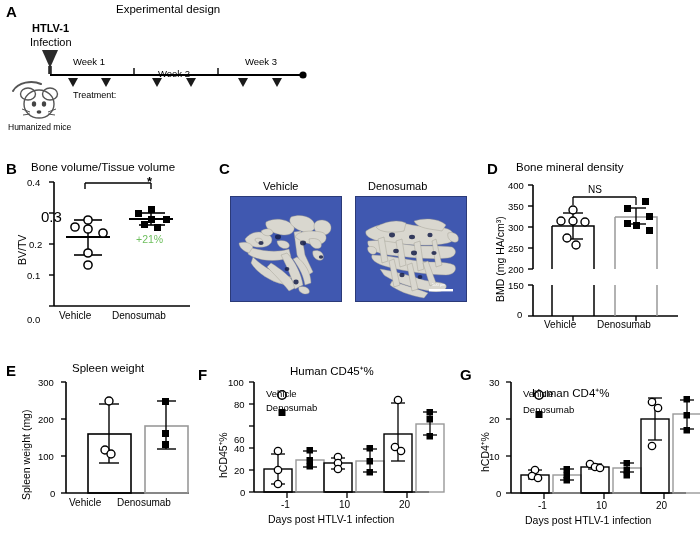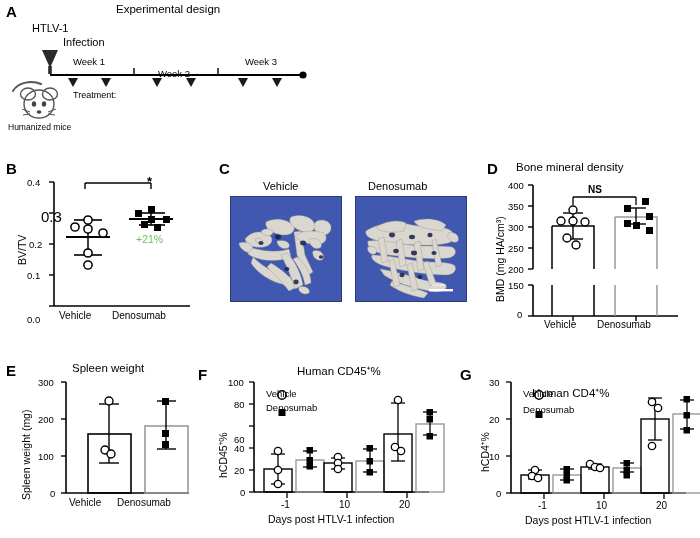--- a/index.html
+++ b/index.html
@@ -32,22 +32,22 @@
   }
 </style>
 </head>
 <body>
 
 <div class="fig">
 
 <div class="panel-letter" style="left:6px;top:3px;">A</div>
 <div class="ptitle" style="left:116px;top:3px;">Experimental design</div>
 
-<div class="txt11" style="left:32px;top:22px;">HTLV-1</div>
-<div class="txt11" style="left:30px;top:36px;margin-left:33px;">Infection</div>
+<div class="txt11" style="left:32px;top:22px;font-weight:bold;">HTLV-1</div>
+<div class="txt11" style="left:30px;top:36px;">Infection</div>
 
 <svg style="position:absolute;left:0px;top:46px;" width="330" height="50">
 
   <g>
     <polygon points="42,4 58,4 50,22" fill="#2b2b2b"></polygon>
     <rect x="48.2" y="20" width="3.6" height="8" fill="#2b2b2b"></rect>
   </g>
 
   <line x1="50" y1="29" x2="303" y2="29" stroke="#000" stroke-width="1.8"></line>
   <circle cx="303" cy="29" r="3.6" fill="#000"></circle>
@@ -78,20 +78,21 @@
   <ellipse cx="34" cy="26" rx="2.2" ry="2.8" fill="#444"></ellipse>
   <ellipse cx="29" cy="34" rx="2.4" ry="1.8" fill="#444"></ellipse>
   <line x1="20" y1="34" x2="12" y2="31" stroke="#555" stroke-width="1"></line>
   <line x1="20" y1="36" x2="13" y2="37" stroke="#555" stroke-width="1"></line>
   <line x1="38" y1="34" x2="46" y2="31" stroke="#555" stroke-width="1"></line>
   <line x1="38" y1="36" x2="45" y2="37" stroke="#555" stroke-width="1"></line>
 </svg>
 <div class="txt" style="left:8px;top:122px;font-size:8.5px;">Humanized mice</div>
 
 <div class="panel-letter" style="left:6px;top:160px;">B</div>
+<div class="ptitle" style="left:31px;top:161px;">Bone volume/Tissue volume</div>
 <div class="vtxt" style="left:16px;top:265px;">BV/TV</div>
 
 <div class="txt" style="left:27px;top:177px;font-size:9.5px;">0.4</div>
 <div class="txt" style="left:41px;top:208px;font-size:15px;">0.3</div>
 <div class="txt" style="left:29px;top:239px;font-size:9.5px;">0.2</div>
 <div class="txt" style="left:27px;top:270px;font-size:9.5px;">0.1</div>
 <div class="txt" style="left:27px;top:301px;font-size:9.5px;margin-top:13px;">0.0</div>
 
 <svg style="position:absolute;left:50px;top:175px;" width="150" height="140">
 
@@ -272,21 +273,21 @@
     <line x1="98" y1="46" x2="118" y2="46" stroke="#000" stroke-width="1.4"></line>
     <rect x="114" y="20" width="7" height="7" fill="#000"></rect>
     <rect x="96" y="27" width="7" height="7" fill="#000"></rect>
     <rect x="118" y="35" width="7" height="7" fill="#000"></rect>
     <rect x="96" y="42" width="7" height="7" fill="#000"></rect>
     <rect x="105" y="44" width="7" height="7" fill="#000"></rect>
     <rect x="118" y="49" width="7" height="7" fill="#000"></rect>
   </g>
 </svg>
 
-<div class="txt" style="left:588px;top:184px;font-size:10px;font-weight:bold;text-align:center;">NS</div>
+<div class="txt" style="left:588px;top:184px;font-size:10px;font-weight:normal;text-align:center;">NS</div>
 <div class="txt" style="left:544px;top:319px;font-size:10px;">Vehicle</div>
 <div class="txt" style="left:597px;top:319px;font-size:10px;">Denosumab</div>
 
 <div class="panel-letter" style="left:6px;top:362px;">E</div>
 <div class="ptitle" style="left:72px;top:362px;">Spleen weight</div>
 <div class="vtxt" style="left:20px;top:500px;">Spleen weight (mg)</div>
 
 <div class="txt" style="left:38px;top:377px;font-size:9.5px;">300</div>
 <div class="txt" style="left:38px;top:414px;font-size:9.5px;">200</div>
 <div class="txt" style="left:38px;top:451px;font-size:9.5px;">100</div>
@@ -319,21 +320,21 @@
     <rect x="101" y="23" width="7" height="7" fill="#000"></rect>
     <rect x="101" y="55" width="7" height="7" fill="#000"></rect>
     <rect x="101" y="66" width="7" height="7" fill="#000"></rect>
   </g>
 </svg>
 
 <div class="txt" style="left:69px;top:497px;font-size:10px;">Vehicle</div>
 <div class="txt" style="left:117px;top:497px;font-size:10px;">Denosumab</div>
 
 <div class="panel-letter" style="left:198px;top:366px;">F</div>
-<div class="ptitle" style="left:285px;top:363px;padding-left:12px;">Human CD45⁺%</div>
+<div class="ptitle" style="left:278px;top:363px;padding-left:12px;">Human CD45⁺%</div>
 <div class="vtxt" style="left:216px;top:478px;">hCD45⁺%</div>
 
 <div class="txt" style="left:228px;top:377px;font-size:9.5px;">100</div>
 <div class="txt" style="left:234px;top:399px;font-size:9.5px;">80</div>
 <div class="txt" style="left:234px;top:421px;font-size:9.5px;margin-top:13px;">60</div>
 <div class="txt" style="left:234px;top:443px;font-size:9.5px;">40</div>
 <div class="txt" style="left:234px;top:465px;font-size:9.5px;">20</div>
 <div class="txt" style="left:240px;top:487px;font-size:9.5px;">0</div>
 
 <svg style="position:absolute;left:249px;top:375px;" width="185" height="125">

